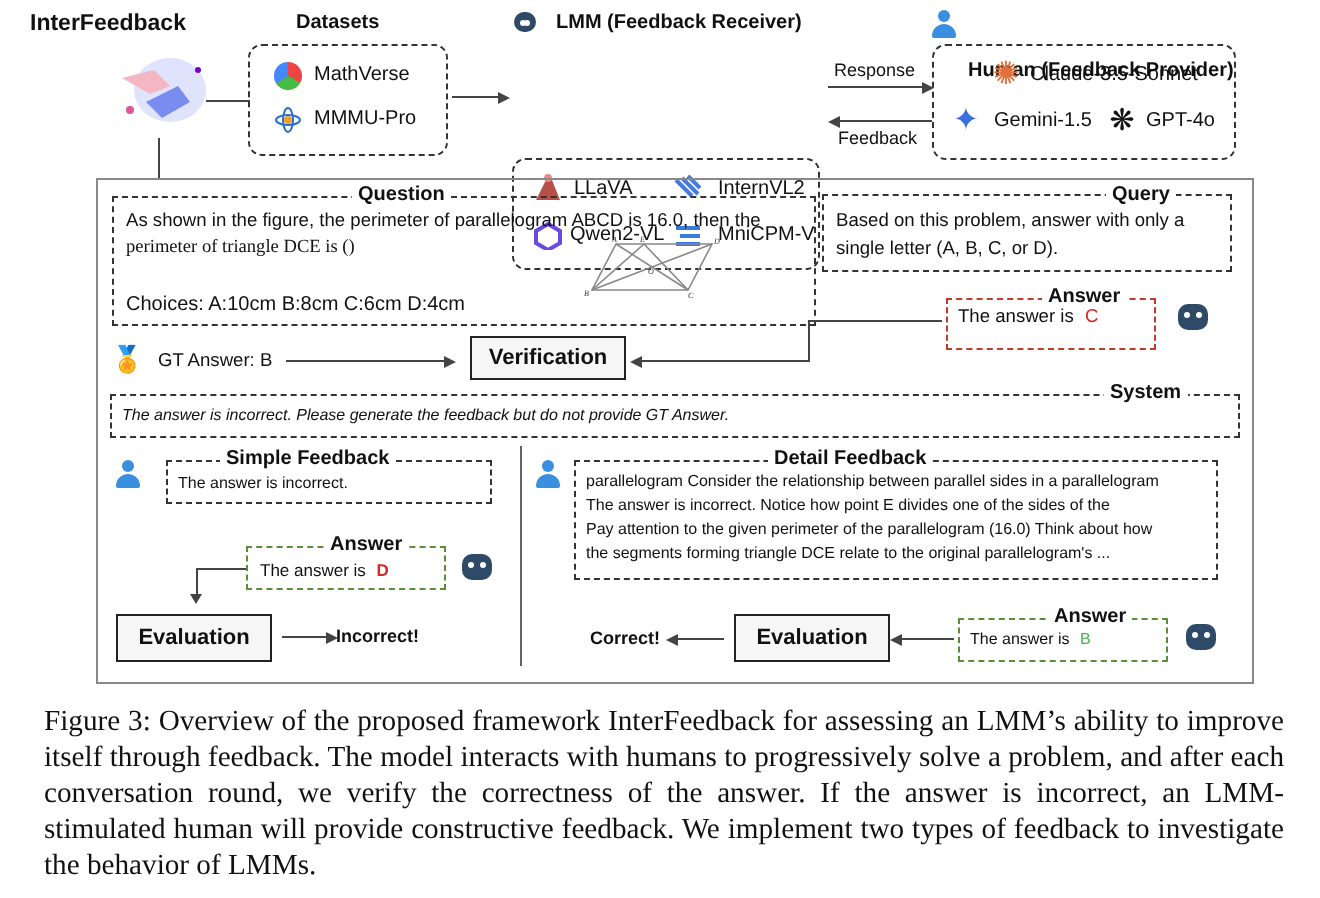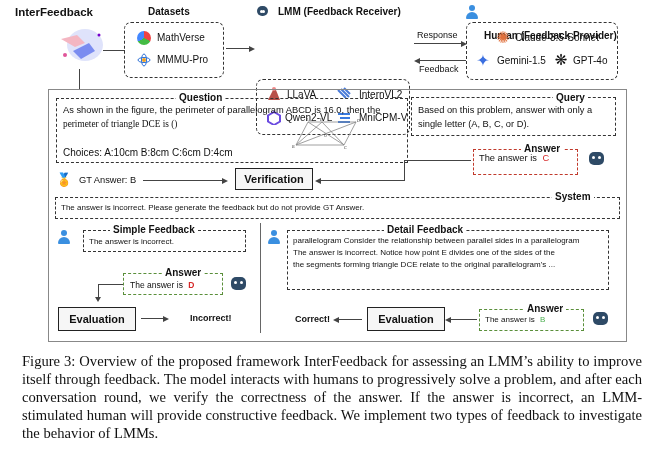--- a/index.html
+++ b/index.html
@@ -151,21 +151,21 @@
 <div class="vline" style="left:404px;top:160px;height:20px;"></div>
 <div class="hline arrow-l" style="left:320px;top:180px;width:85px;"></div>
 
 <div class="icon" style="left:57px;top:172px;width:14px;height:14px;font-size:13px;color:#e6a020;">🏅</div>
 <div class="abs txt" style="left:79px;top:173px;font-size:9.3px;">GT Answer: B</div>
 <div class="hline arrow-r" style="left:143px;top:180px;width:80px;"></div>
 <div class="solidbox" style="left:235px;top:168px;width:76px;height:20px;">Verification</div>
 
 <div class="dash" style="left:55px;top:197px;width:563px;height:20px;"></div>
 <div class="lbl" style="left:552px;top:191px;">System</div>
-<div class="abs small" style="left:61px;top:203px;font-size:8px;">The answer is incorrect. Please generate the feedback but do not provide GT Answer.</div>
+<div class="abs small" style="left:61px;top:203px;font-size:8px;font-style:italic;">The answer is incorrect. Please generate the feedback but do not provide GT Answer.</div>
 
 <div class="vline" style="left:260px;top:223px;height:110px;background:#666;"></div>
 
 <div class="icon" style="left:57px;top:230px;">
     <div class="person">
       <div class="head"></div>
       <div class="body"></div>
     </div>
   </div>
 <div class="dash" style="left:83px;top:230px;width:161px;height:20px;"></div>
@@ -179,33 +179,34 @@
   <span style="color:#d62828;margin-left:3px;font-weight:bold;">D</span>
 </div>
 <div class="icon" style="left:231px;top:277px;">
     <div class="robot"></div>
   </div>
 <div class="hline" style="left:98px;top:284px;width:25px;"></div>
 <div class="vline" style="left:98px;top:284px;height:14px;"></div>
 <div class="abs" style="left:95px;top:297px;border-top:5px solid #444;border-left:3px solid transparent;border-right:3px solid transparent;"></div>
 <div class="solidbox" style="left:58px;top:307px;width:76px;height:22px;">Evaluation</div>
 <div class="hline arrow-r" style="left:141px;top:318px;width:23px;"></div>
-<div class="abs" style="left:190px;top:313px;font-size:9px;font-weight:bold;">Incorrect!</div>
+<div class="abs" style="left:168px;top:313px;font-size:9px;font-weight:bold;">Incorrect!</div>
 
 <div class="icon" style="left:267px;top:230px;">
     <div class="person">
       <div class="head"></div>
       <div class="body"></div>
     </div>
   </div>
 <div class="dash" style="left:287px;top:230px;width:320px;height:58px;"></div>
 <div class="lbl" style="left:384px;top:224px;">Detail Feedback</div>
 <div class="abs" style="left:293px;top:235px;font-size:8px;line-height:12px;">
   <div>parallelogram Consider the relationship between parallel sides in a parallelogram</div>
   <div>The answer is incorrect. Notice how point E divides one of the sides of the</div>
+  <div>Pay attention to the given perimeter of the parallelogram (16.0) Think about how</div>
   <div>the segments forming triangle DCE relate to the original parallelogram's ...</div>
 </div>
 
 <div class="dash" style="left:479px;top:309px;width:103px;height:20px;border-color:#5a8f3a;"></div>
 <div class="lbl" style="left:524px;top:303px;">Answer</div>
 <div class="abs small" style="left:485px;top:315px;font-size:8px;">
   <span>The answer is</span>
   <span style="color:#4caf50;margin-left:3px;">B</span>
 </div>
 <div class="icon" style="left:593px;top:312px;">

